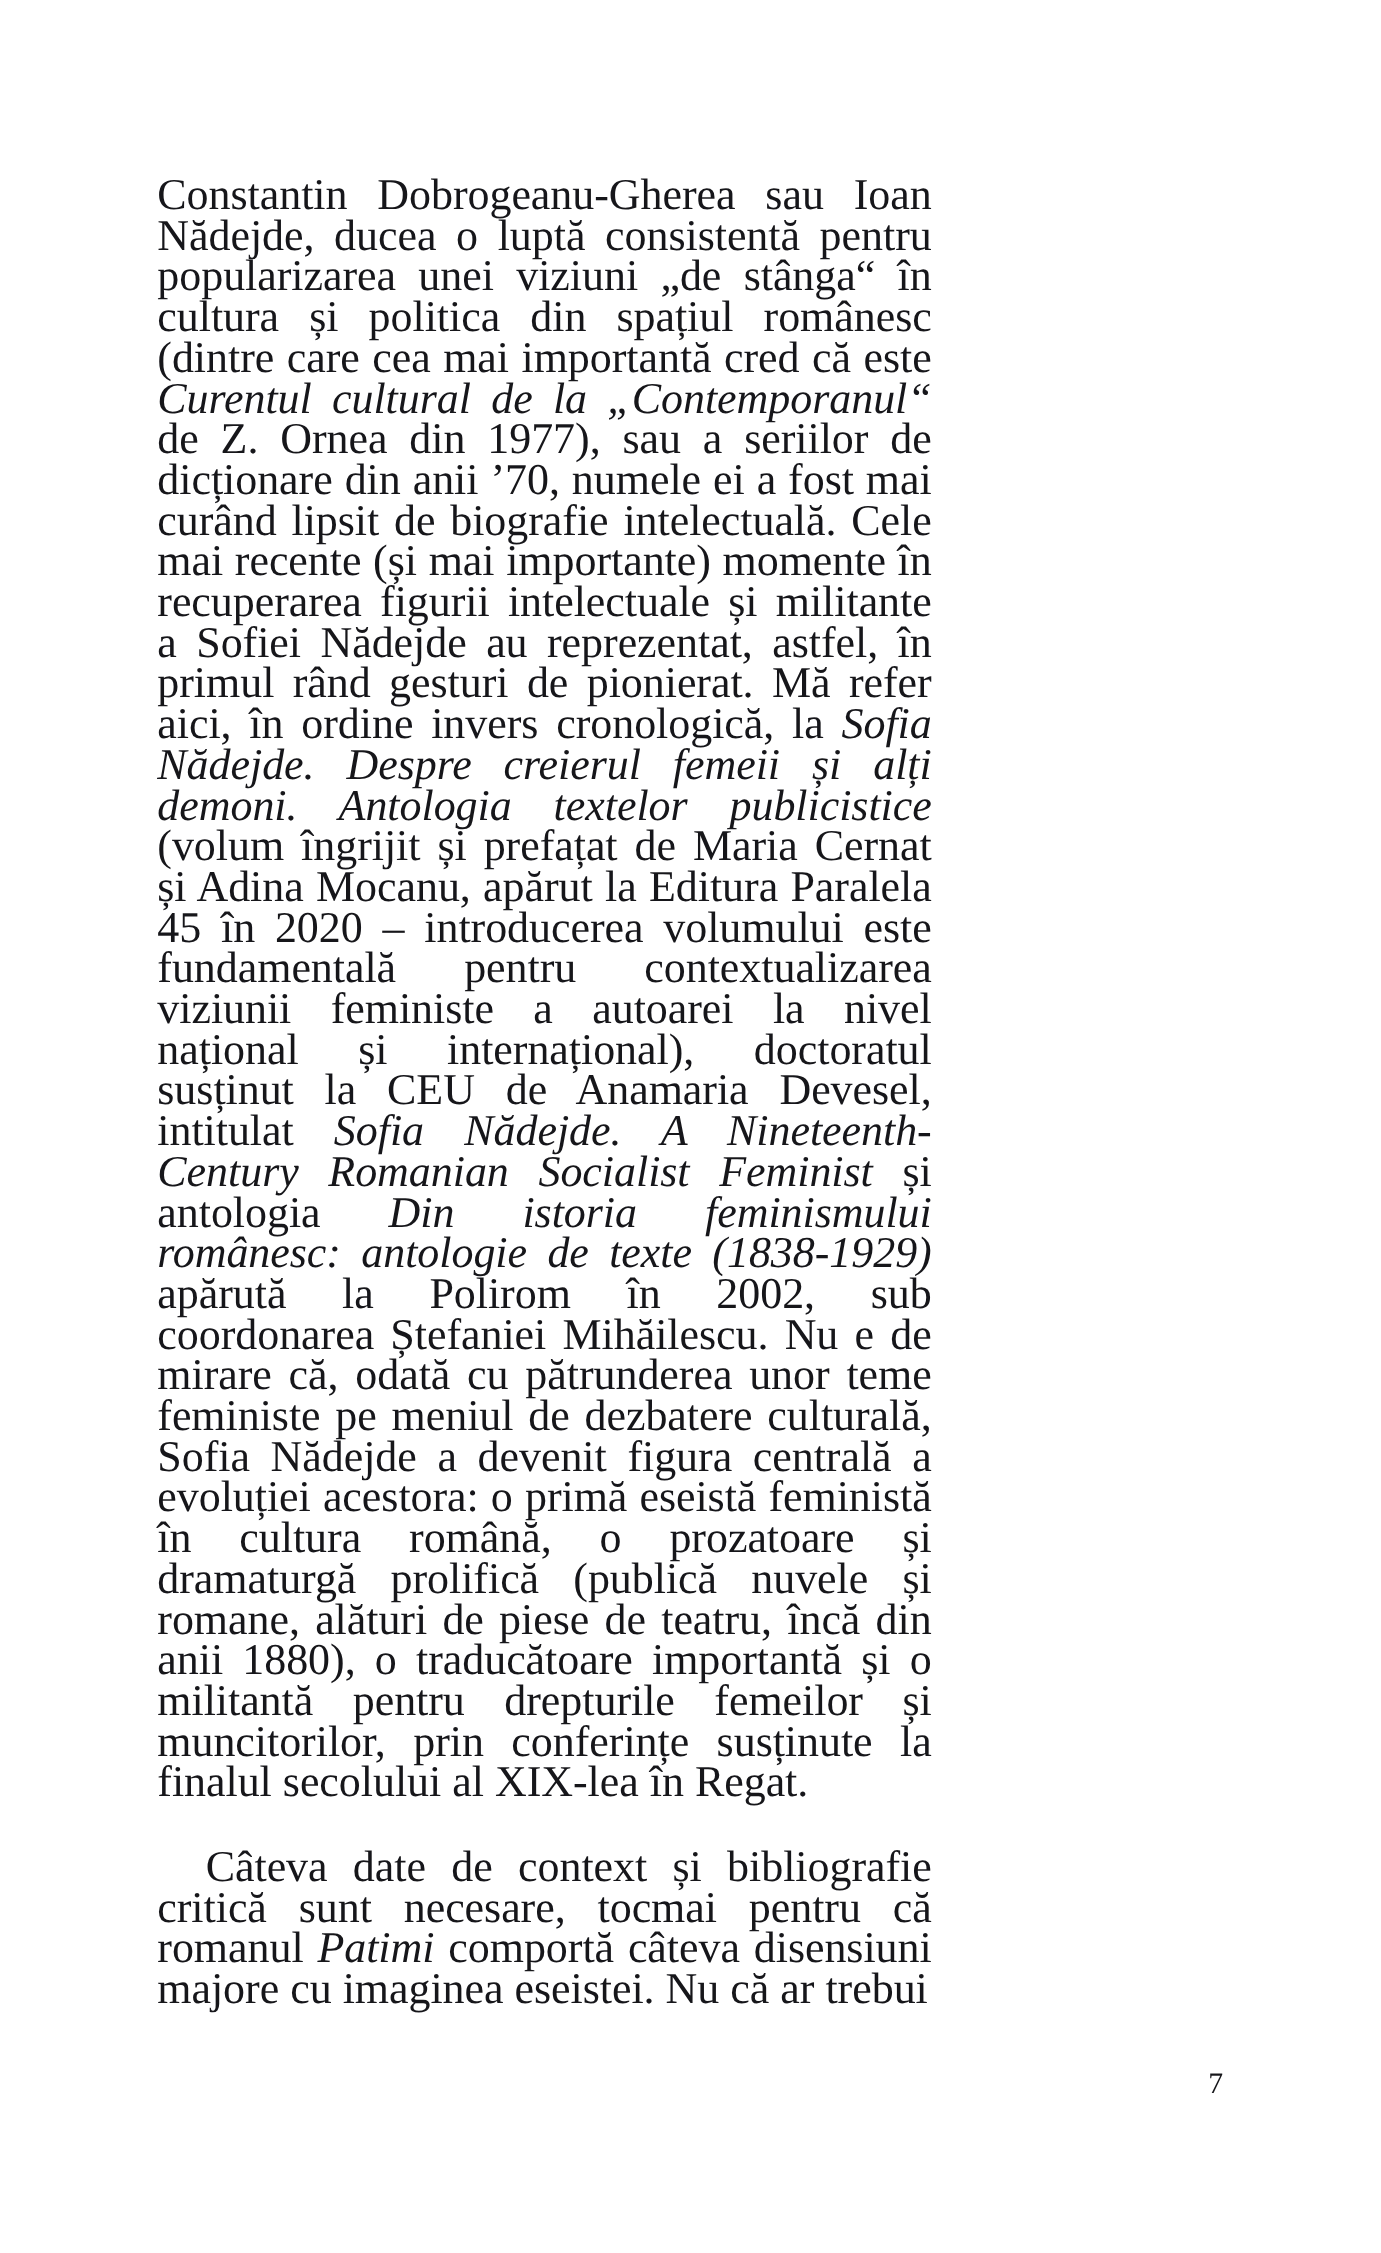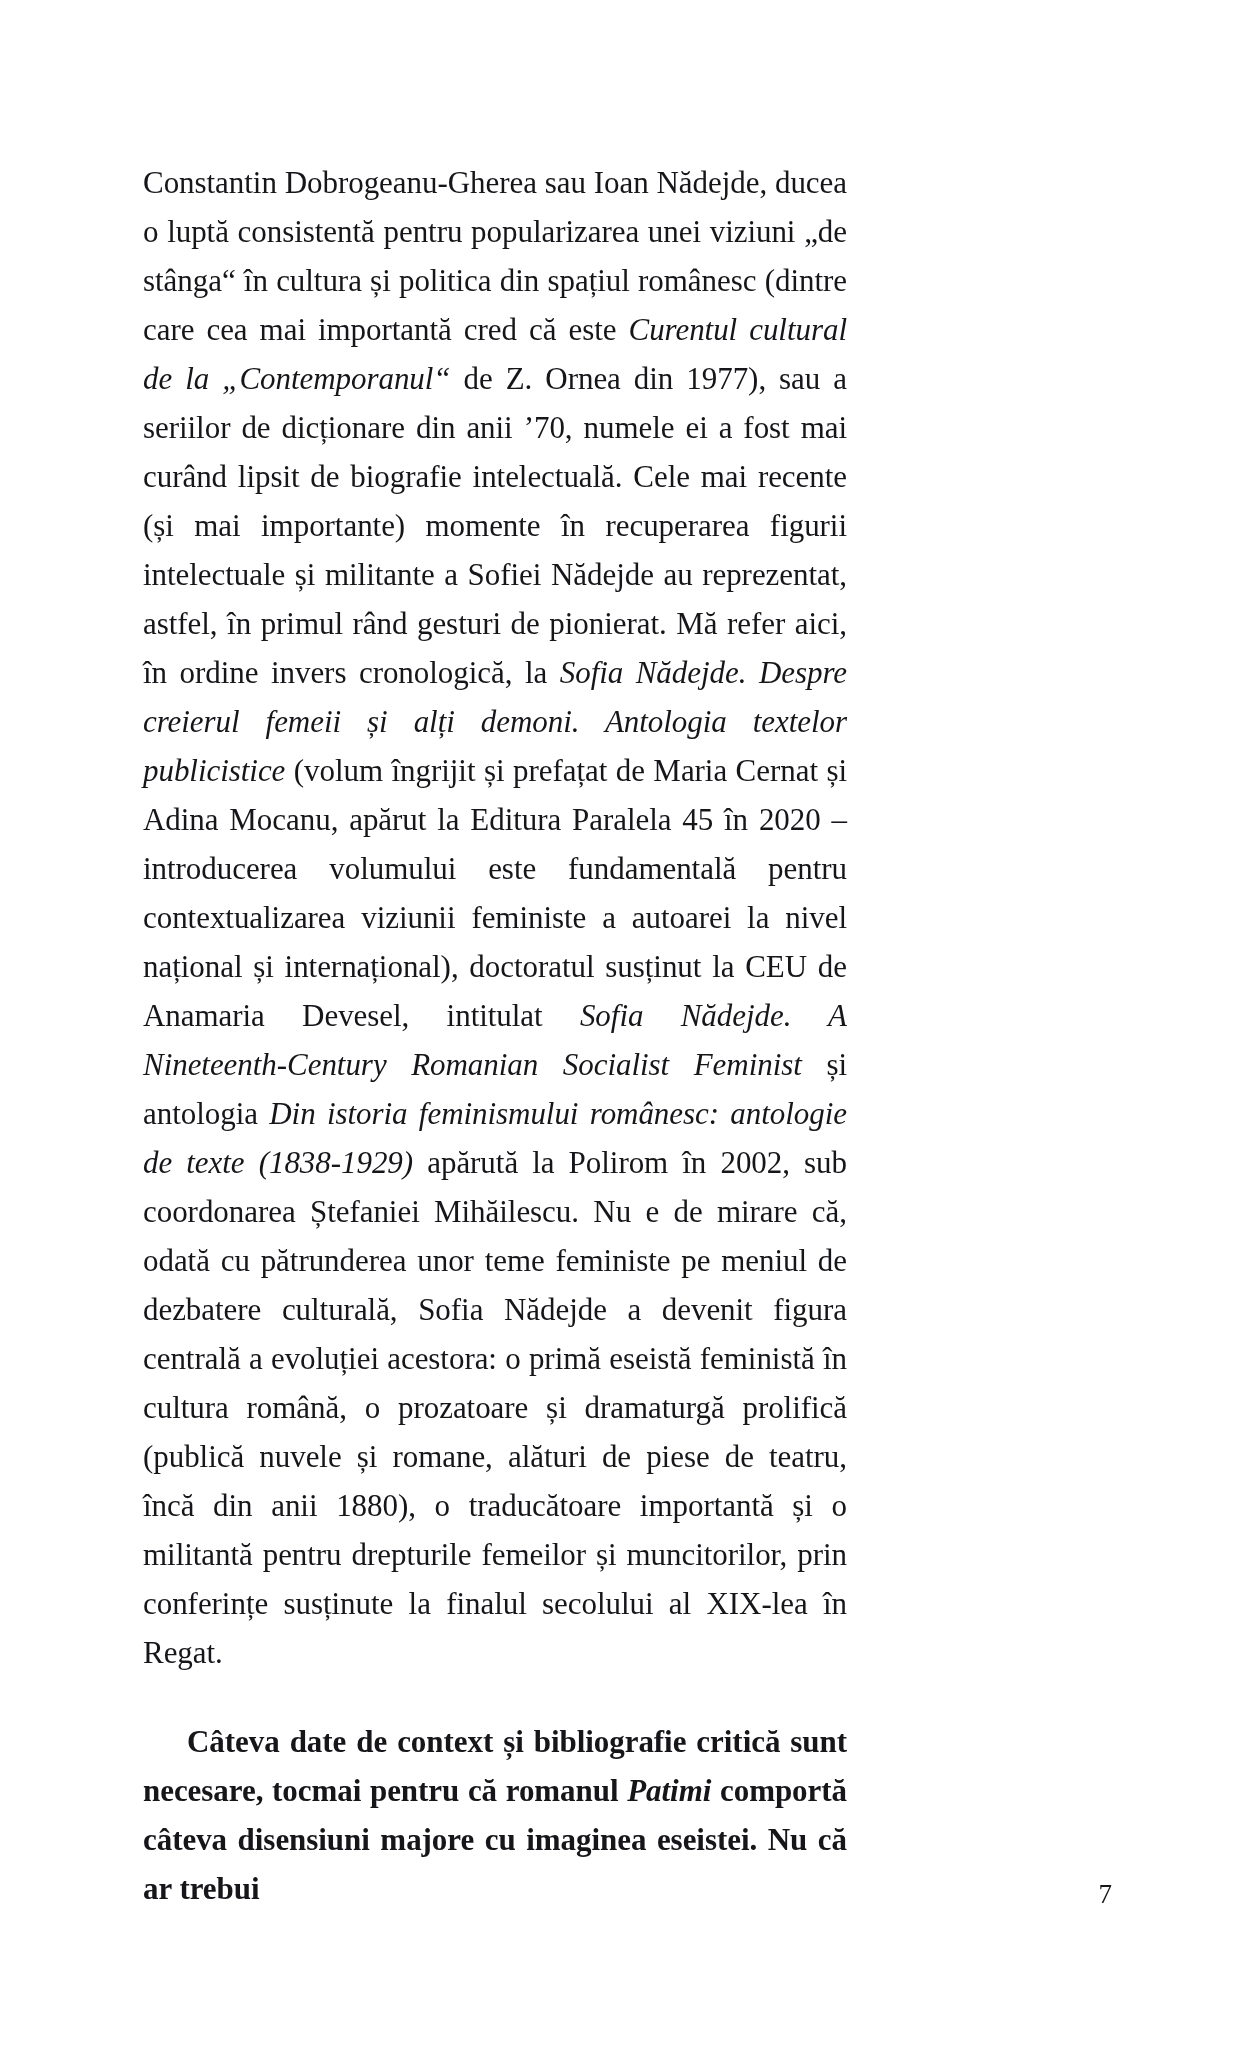--- a/index.html
+++ b/index.html
@@ -23,35 +23,34 @@
     background: #ffffff;
   }
   .textblock {
     position: absolute;
     left: 143px;
     top: 158px;
     width: 704px;
   }
   p.para {
     margin: 0;
-    font-size: 31px;
-    line-height: 49px;
+    font-size: 40px;
+    line-height: 37px;
     text-align: justify;
     text-justify: inter-word;
     letter-spacing: -0.05px;
     word-spacing: 0.1px;
     -webkit-hyphens: none;
     hyphens: none;
   }
   p.para.indent {
     text-indent: 44px;
   }
   p.para + p.para {
     margin-top: 40.3px;
-    font-weight: bold;
   }
   .it {
     font-style: italic;
   }
   .folio {
     position: absolute;
     right: 143px;
     top: 1878px;
     font-size: 27px;
     line-height: 32px;

